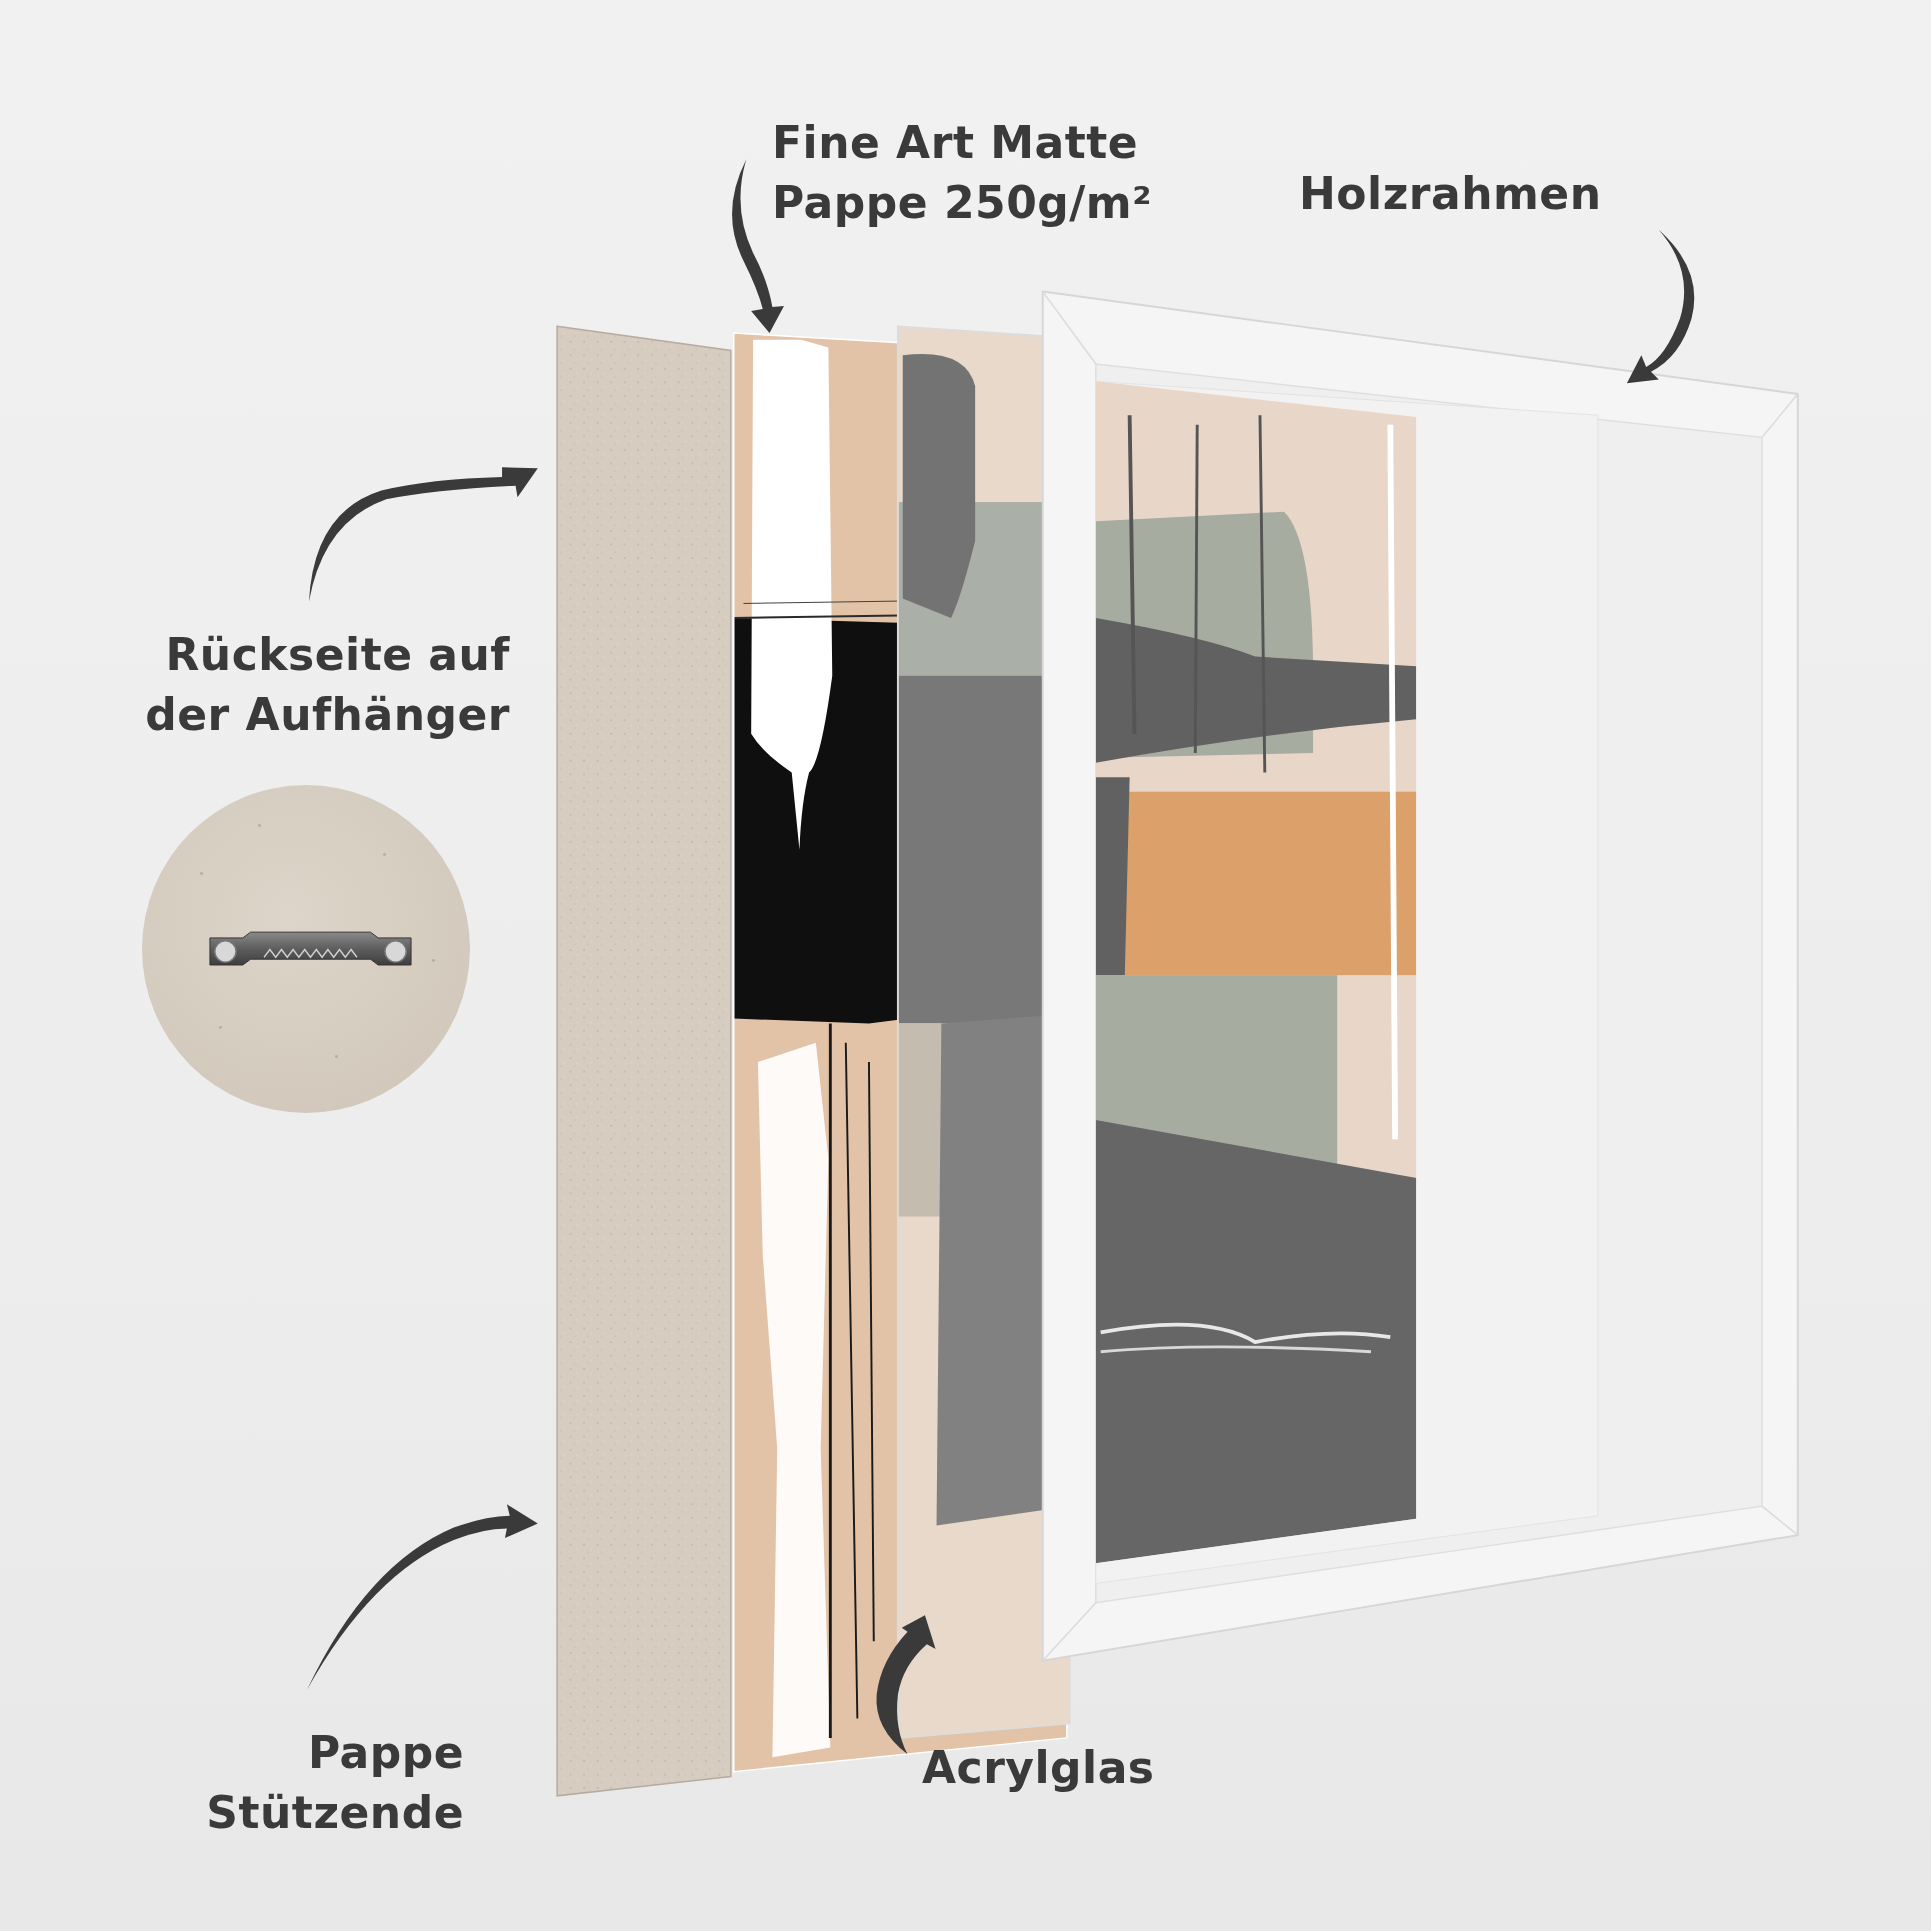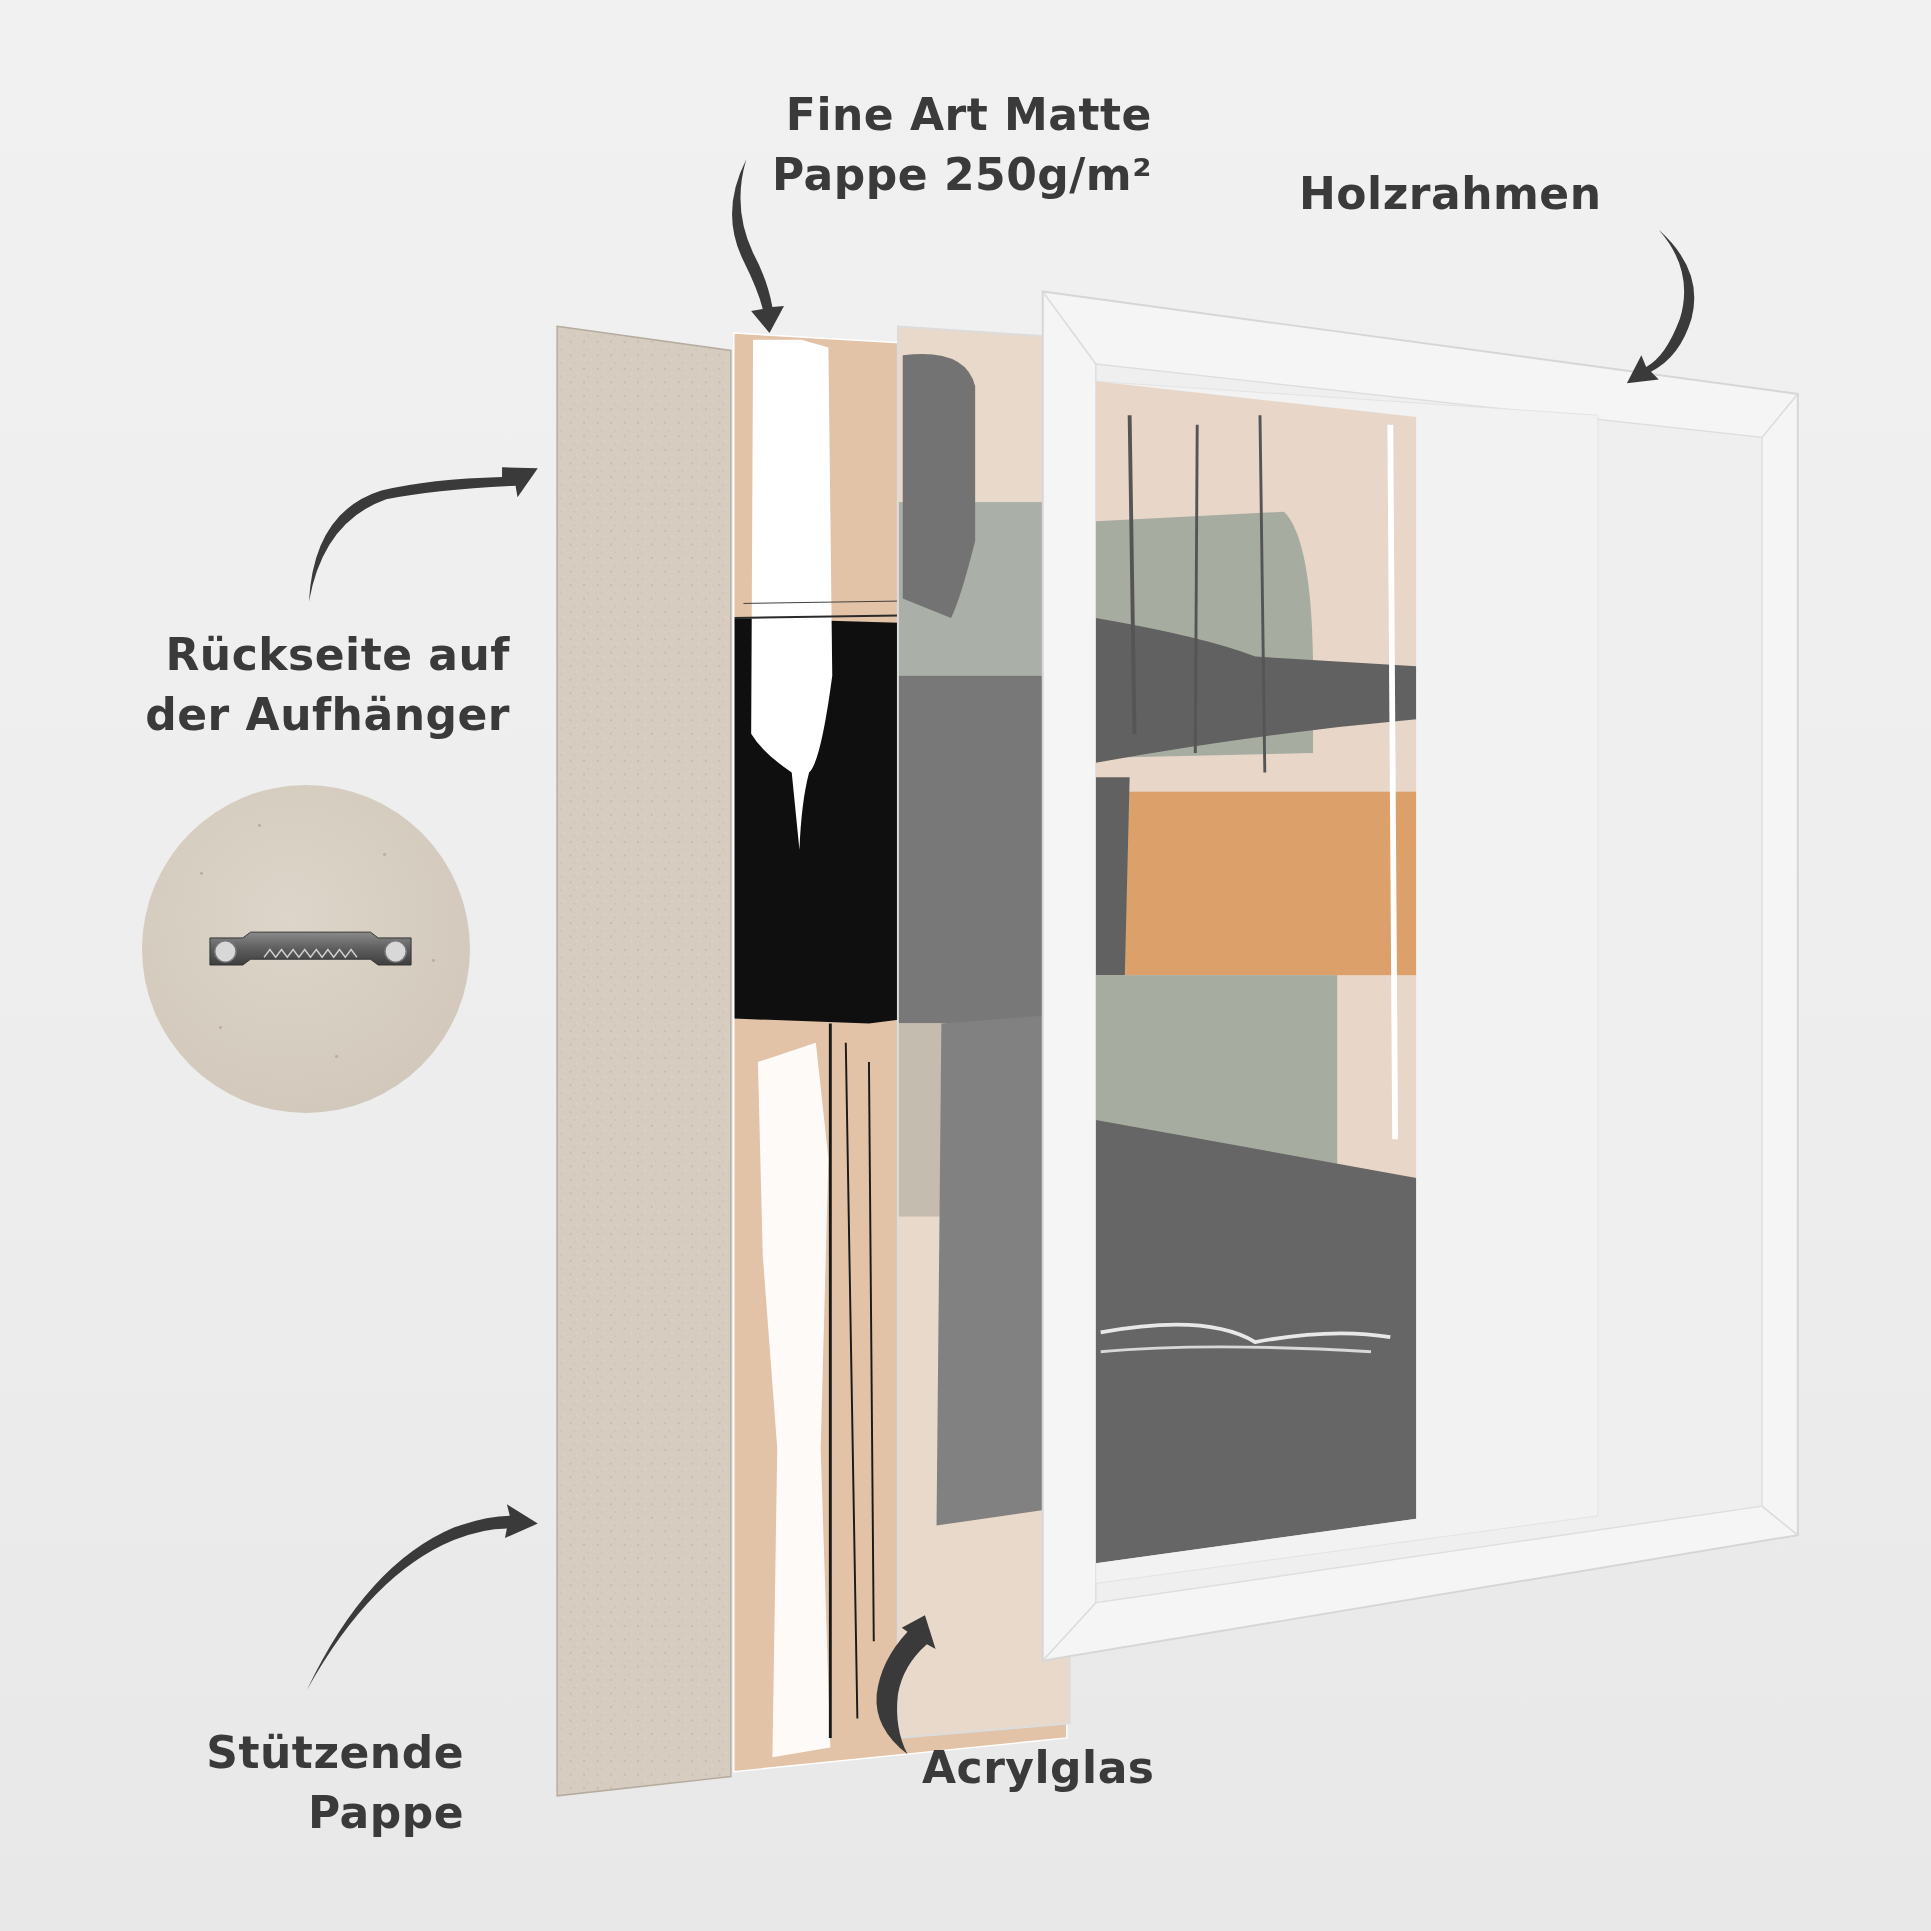--- a/index.html
+++ b/index.html
@@ -142,35 +142,35 @@
     <path d="M1718,238 Q1755,280 1740,330 Q1725,370 1705,380 L1700,368 L1685,397 L1718,393 L1710,385 Q1740,370 1752,330 Q1765,280 1718,238 Z"></path>
 
     <path d="M320,623 Q325,530 395,508 Q445,496 520,494 L520,484 L557,485 L536,515 L534,503 Q450,507 400,517 Q335,540 320,623 Z"></path>
 
     <path d="M318,1750 Q380,1620 470,1582 Q505,1570 528,1570 L525,1558 L557,1578 L523,1593 L525,1583 Q500,1583 470,1595 Q385,1630 318,1750 Z"></path>
 
     <path d="M940,1817 Q905,1790 908,1755 Q912,1720 940,1690 L934,1686 L958,1673 L969,1708 L960,1703 Q935,1725 930,1755 Q926,1790 940,1817 Z"></path>
   </g>
 </svg>
 
-<div class="label" style="left:772px; top:85px; text-align:right;">
+<div class="label" style="left:772px; top:113px; text-align:left;">
   <span>Fine Art Matte</span>
   <span>Pappe 250g/m²</span>
 </div>
 
 <div class="label" style="left:1299px; top:164px;">
   <span>Holzrahmen</span>
 </div>
 
 <div class="label" style="left:104px; top:625px; width:406px;">
   <span>Rückseite auf</span>
   <span>der Aufhänger</span>
 </div>
 
 <div class="label" style="left:145px; top:1723px; width:319px;">
+  <span>Pappe</span>
   <span>Stützende</span>
-  <span>Pappe</span>
 </div>
 
 <div class="label" style="left:922px; top:1738px;">
   <span>Acrylglas</span>
 </div>
 
 
 </body></html>

